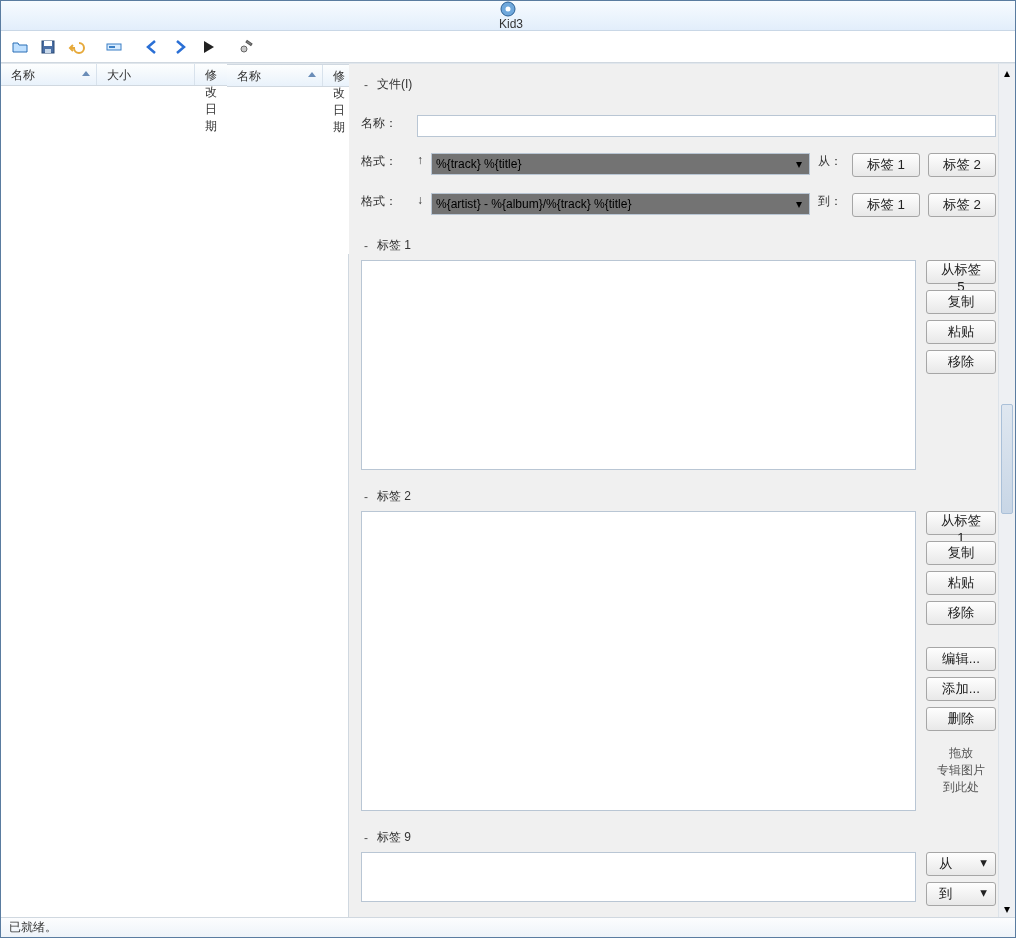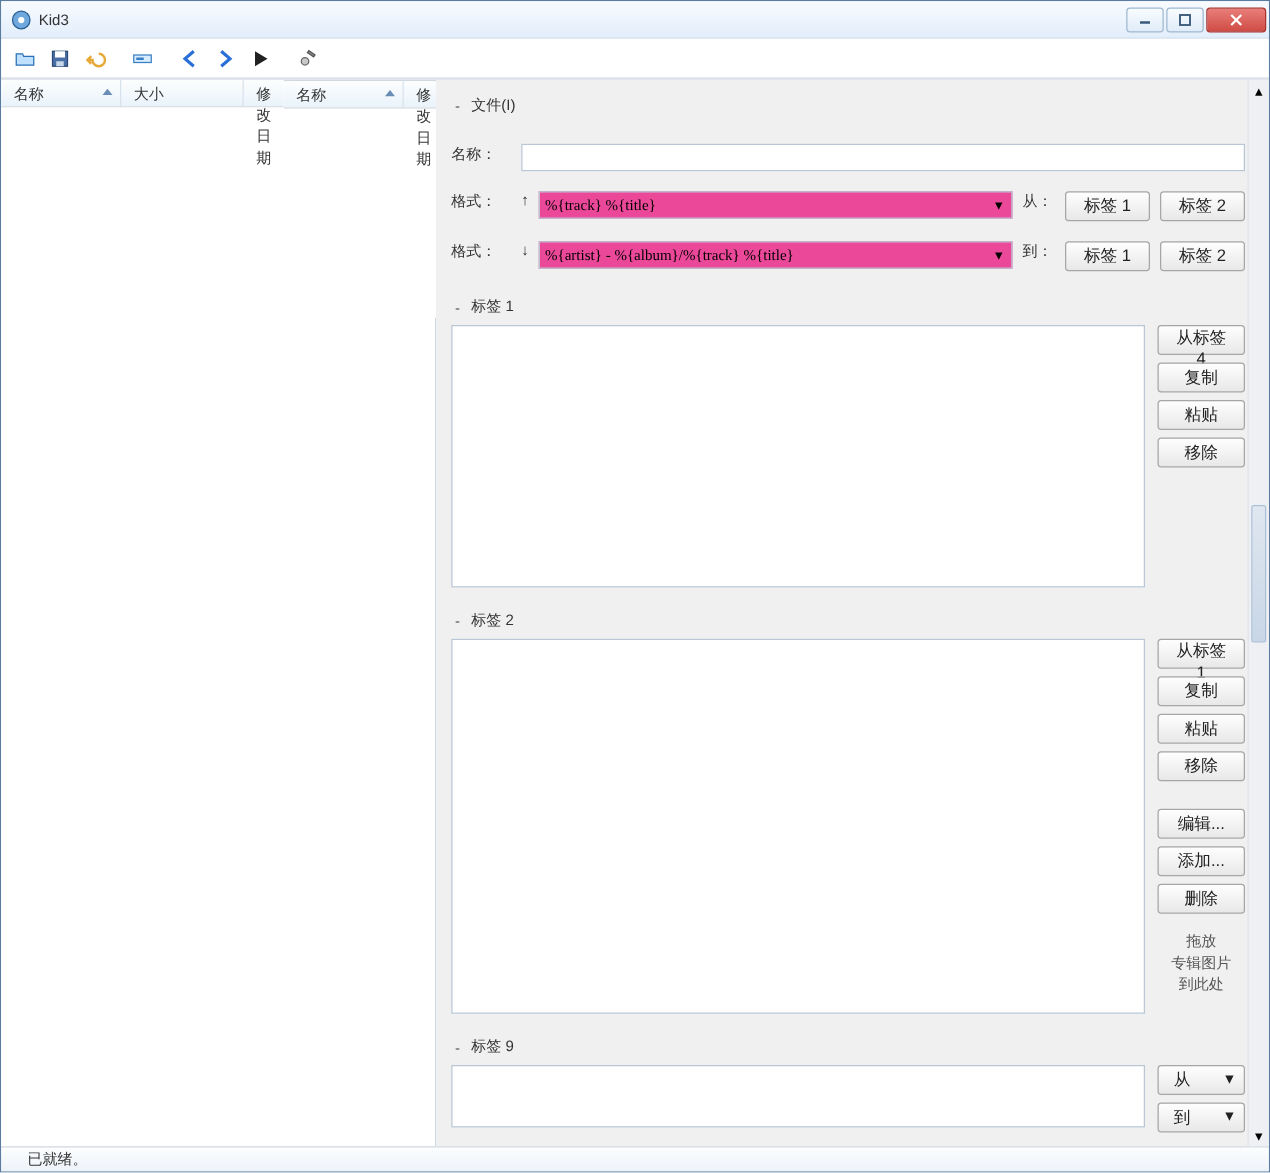--- a/index.html
+++ b/index.html
@@ -1,20 +1,20 @@
 <!DOCTYPE html>
 <html><head>
 <meta charset="utf-8">
 <style>
 * { box-sizing: border-box; margin: 0; padding: 0; }
 html, body { width: 1016px; height: 938px; font-family: "Microsoft YaHei", "SimSun", Tahoma, sans-serif; font-size: 12px; background: #d6e4f0; overflow: hidden; }
 .window { width: 1016px; height: 938px; background: #fff; border: 1px solid #5a7ca0; display: flex; flex-direction: column; }
 
 
-.titlebar { height: 30px; background: linear-gradient(#f7fbff, #e2eefb); display: flex; align-items: center; padding: 0 2px 0 8px; border-bottom: 1px solid #c9d7e6; }
+.titlebar { height: 30px; background: linear-gradient(#f7fbff, #e2eefb); display: flex; align-items: center; padding: 0 2px 0 8px; border-bottom: 1px solid #c9d7e6; flex-direction: column; }
 .titlebar .appicon { width: 16px; height: 16px; margin-right: 6px; }
 .titlebar .title { flex: 1; color: #333; font-size: 12px; }
 .winbtns { display: flex; gap: 0; }
 .winbtn { width: 30px; height: 20px; border: 1px solid #9fb8cf; border-radius: 3px; margin-left: 2px; display: flex; align-items: center; justify-content: center; background: linear-gradient(#f8fcff,#e0ecf8); cursor: pointer; }
 .winbtn.close { width: 48px; background: linear-gradient(#e97e7a,#d04c45); border-color: #a9332e; }
 .winbtn svg { display: block; }
 
 
 .menubar { height: 24px; background: linear-gradient(#fcfdfe,#e9f1fa); border-bottom: 1px solid #c9d7e6; display: flex; align-items: center; padding: 0 4px; }
 .menuitem { padding: 3px 10px; cursor: pointer; color: #222; }
@@ -55,32 +55,32 @@
 .rightvscroll .thumb { position:absolute; left:2px; right:2px; top:340px; height:110px; background: linear-gradient(#dfe7f0,#c8d6e6); border:1px solid #aac0d8; border-radius:2px; }
 .rightvscroll .arrow { position:absolute; left:0; right:0; height:17px; display:flex; align-items:center; justify-content:center; }
 .rightvscroll .arrow.up { top:0; } .rightvscroll .arrow.down { bottom:0; }
 
 
 .section-hdr { display:flex; align-items:center; gap:6px; color:#333; padding: 4px 0 6px 0; }
 .section-hdr .collapser { width:10px; text-align:center; cursor:pointer; color:#555; }
 .formrow { display:flex; align-items:flex-start; gap:8px; margin: 16px 0; }
 .lbl { min-width: 48px; color:#333; }
 .txtfield { flex:1; height:22px; border:1px solid #b9c6d4; background:#fff; padding:0 4px; font-size:12px; }
-.combo { flex:1; height:22px; border:1px solid #b9c6d4; background:#ec4899; padding:0 4px; font-family: Liberation Serif, serif; font-size:12px; position:relative; display:flex; align-items:center; }
+.combo { flex:1; height:22px; border:1px solid #b9c6d4; background:#737373; padding:0 4px; font-family: Liberation Sans, sans-serif; font-size:12px; position:relative; display:flex; align-items:center; }
 .combo .drop { position:absolute; right:2px; top:2px; bottom:2px; width:16px; display:flex; align-items:center; justify-content:center; cursor:pointer; }
 .arrowglyph { font-family: Arial; color:#333; }
 .btn { min-width: 68px; height: 24px; background: linear-gradient(#fefefe,#e8e8e8); border:1px solid #a6a6a6; border-radius:3px; cursor:pointer; color:#222; padding: 0 10px; }
 .btncol { display:flex; flex-direction:column; gap:6px; width:70px; }
 .btncol .btn { min-width: 0; width:70px; }
 .tagbox-wrap { display:flex; gap:10px; }
 .tagbox { flex:1; height:210px; background:#fff; border:1px solid #b9c6d4; }
 .tagbox.big { height:300px; }
 .dropzone { width:70px; color:#555; text-align:center; line-height:1.4; padding-top:8px; }
 
-.statusbar { height:20px; border-top:1px solid #d0d8e0; background: linear-gradient(#fcfdfe,#eef3f9); display:flex; align-items:center; padding:0 21px; color:#333; }
+.statusbar { height:20px; border-top:1px solid #d0d8e0; background: linear-gradient(#fcfdfe,#eef3f9); display:flex; align-items:center; padding:0 8px; color:#333; }
 
 .rightcol-bg { background:#f0f0f0; }
 </style>
 </head>
 <body>
 
 <div class="window">
 
   <div class="titlebar">
     <span class="appicon">
@@ -219,21 +219,21 @@
           <button class="btn">标签 2</button>
         </div>
 
         <div class="section-hdr" style="margin-top:10px">
           <span class="collapser">-</span>
           <span>标签 1</span>
         </div>
         <div class="tagbox-wrap">
           <div class="tagbox"></div>
           <div class="btncol">
-            <button class="btn">从标签 4</button>
+            <button class="btn">从标签 5</button>
             <button class="btn">复制</button>
             <button class="btn">粘贴</button>
             <button class="btn">移除</button>
           </div>
         </div>
 
         <div class="section-hdr" style="margin-top:14px">
           <span class="collapser">-</span>
           <span>标签 2</span>
         </div>

